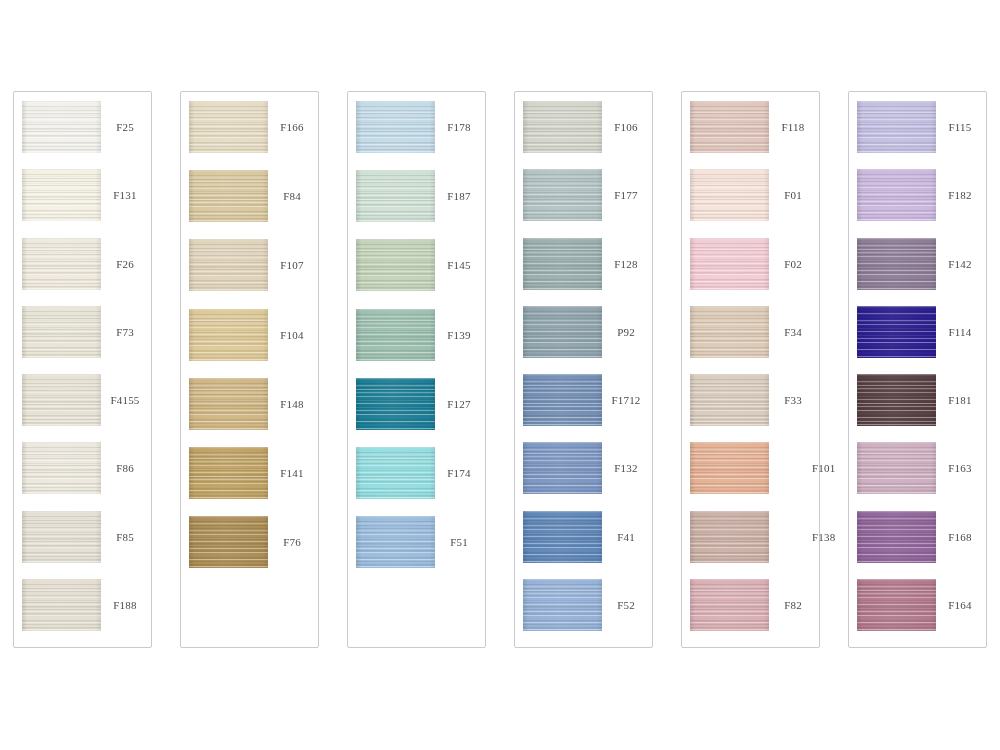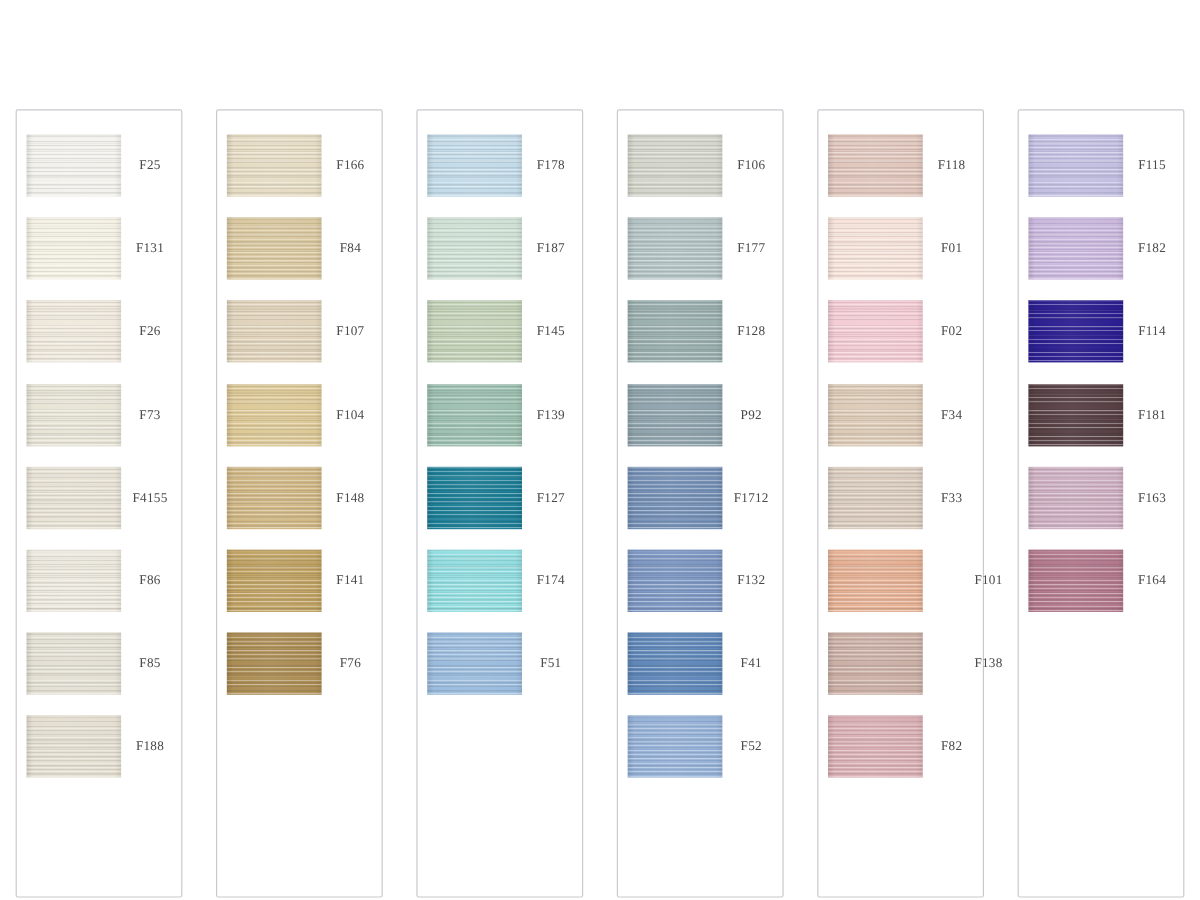--- a/index.html
+++ b/index.html
@@ -30,28 +30,28 @@
     height: 557px;
     display: flex;
     flex-direction: row;
     justify-content: space-between;
     align-items: stretch;
   }
 
   .swatch-panel {
     box-sizing: border-box;
     width: 139px;
-    height: 657px;
+    height: 557px;
     background: #ffffff;
     border: 1px solid #c9c9cf;
     border-radius: 2px;
     display: flex;
     flex-direction: column;
     justify-content: flex-start;
-    padding-top: 20px;
+    padding-top: 9px;
     box-shadow: 0 0 0 0 rgba(0,0,0,0);
   }
 
   .swatch-row {
     position: relative;
     height: 69.2px;
     display: flex;
     flex-direction: row;
     align-items: flex-start;
     padding-left: 8px;
@@ -294,31 +294,39 @@
     <div class="swatch-panel" style="border-color: rgb(201, 201, 207);">
       <div class="swatch-row">
         <div class="swatch-chip" style="background-color: rgb(195, 191, 226);"></div>
         <div class="swatch-label" style="color: rgb(74, 74, 74);">F115</div>
       </div>
       <div class="swatch-row">
         <div class="swatch-chip" style="background-color: rgb(203, 184, 222);"></div>
         <div class="swatch-label" style="color: rgb(74, 74, 74);">F182</div>
       </div>
       <div class="swatch-row">
+        <div class="swatch-chip" style="background-color: rgb(141, 125, 151);"></div>
+        <div class="swatch-label" style="color: rgb(74, 74, 74);">F142</div>
+      </div>
+      <div class="swatch-row">
         <div class="swatch-chip" style="background-color: rgb(44, 31, 145);"></div>
         <div class="swatch-label" style="color: rgb(74, 74, 74);">F114</div>
       </div>
       <div class="swatch-row">
         <div class="swatch-chip" style="background-color: rgb(87, 64, 68);"></div>
         <div class="swatch-label" style="color: rgb(74, 74, 74);">F181</div>
       </div>
       <div class="swatch-row">
         <div class="swatch-chip" style="background-color: rgb(205, 175, 193);"></div>
         <div class="swatch-label" style="color: rgb(74, 74, 74);">F163</div>
       </div>
       <div class="swatch-row">
+        <div class="swatch-chip" style="background-color: rgb(145, 102, 155);"></div>
+        <div class="swatch-label" style="color: rgb(74, 74, 74);">F168</div>
+      </div>
+      <div class="swatch-row">
         <div class="swatch-chip" style="background-color: rgb(178, 121, 141);"></div>
         <div class="swatch-label" style="color: rgb(74, 74, 74);">F164</div>
       </div>
     </div>
 
   </div>
 </div>
 
 </body></html>

